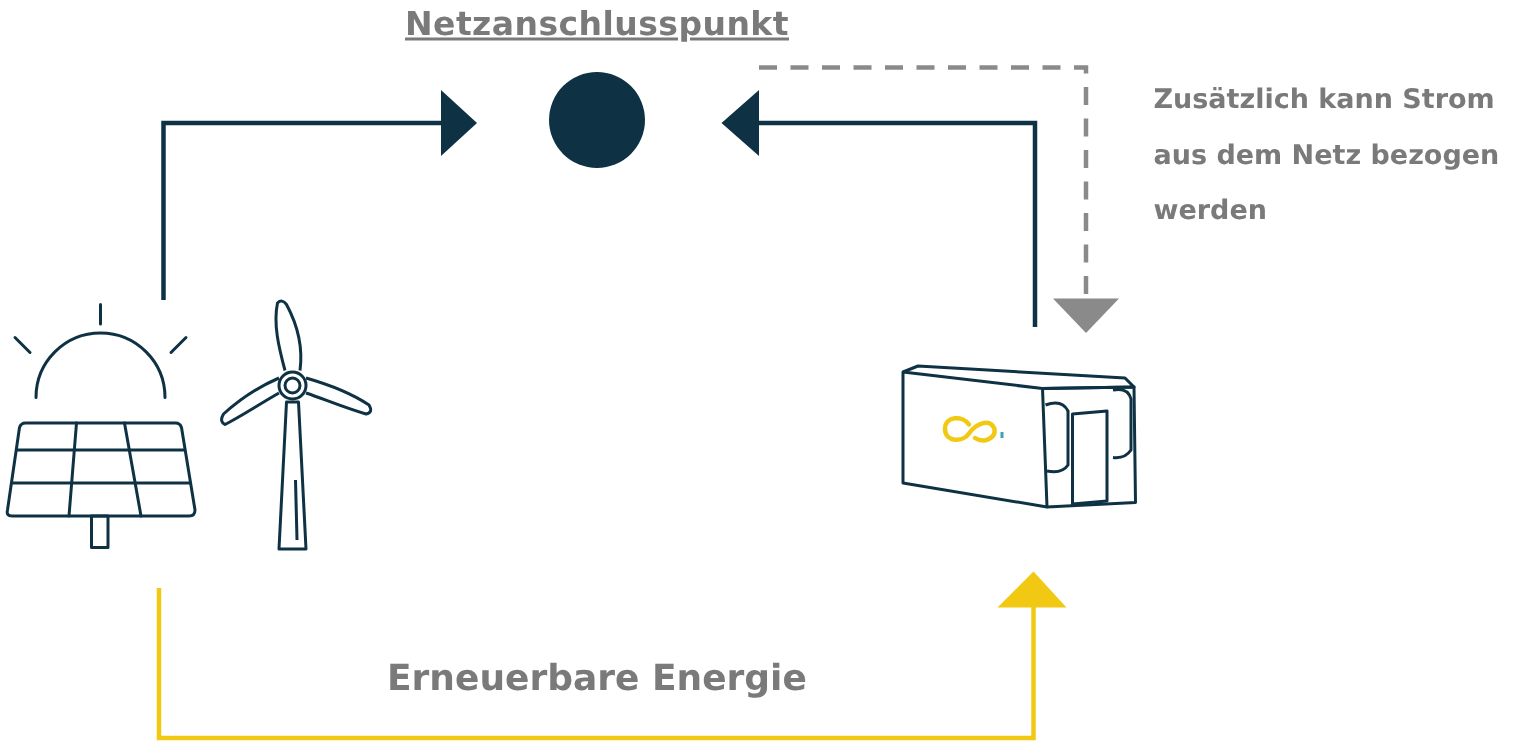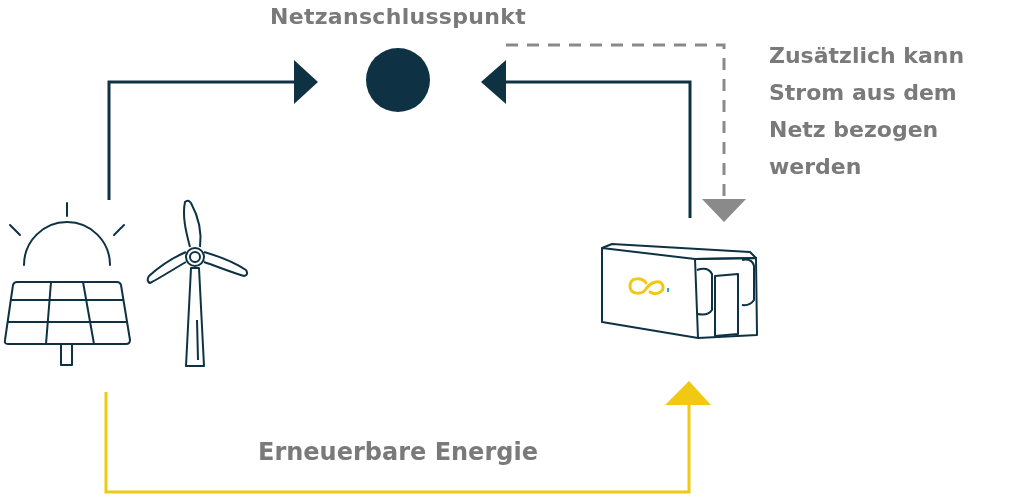--- a/index.html
+++ b/index.html
@@ -1,21 +1,21 @@
 <!DOCTYPE html>
 <html><head>
 <meta charset="utf-8">
 <style>
   html, body { margin:0; padding:0; background:#ffffff; }
   body { width:1024px; height:504px; position:relative; overflow:hidden;
          font-family:"DejaVu Sans", sans-serif; }
   #diagram { position:absolute; left:0; top:0; }
   .label { position:absolute; color:#7a7a7a; font-weight:bold; white-space:nowrap; }
-  #title-label { left:0; width:796px; top:4px; text-align:center; font-size:22px; letter-spacing:0.3px; }
-  #side-note { left:769px; top:37px; font-size:22px; line-height:37px; white-space:normal; width:250px; }
+  #title-label { left:0; width:796px; top:4px; text-align:center; font-size:22px; letter-spacing:0.3px;text-decoration:underline; }
+  #side-note { left:769px; top:48px; font-size:18px; line-height:37px; white-space:normal; width:250px; }
   #bottom-label { left:258px; top:438px; font-size:24px; }
 </style>
 </head>
 <body>
 
 <svg id="diagram" width="1024" height="504" viewBox="0 0 1024 504" xmlns="http://www.w3.org/2000/svg">
 
   <g>
     <polyline points="109,200 109,82 296,82" fill="none" stroke="#0e3244" stroke-width="3"></polyline>
     <polygon points="294,60 318,82 294,104" fill="#0e3244"></polygon>

